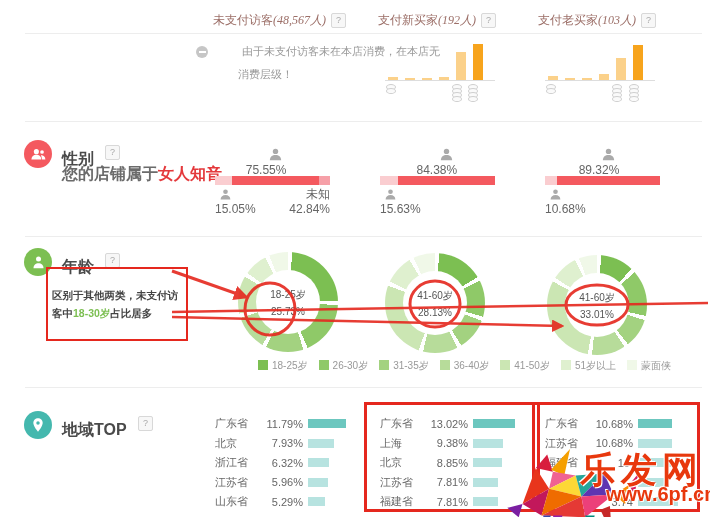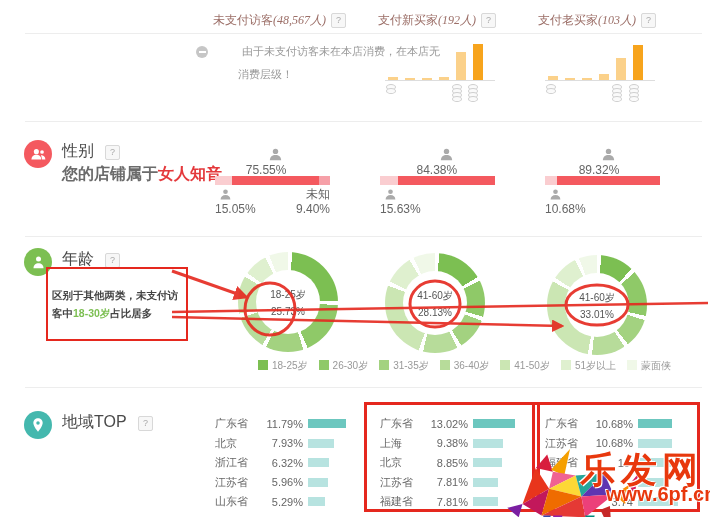--- a/index.html
+++ b/index.html
@@ -18,21 +18,21 @@
   .note1{position:absolute;left:212px;top:44px;font-size:11px;color:#9a9a9a;margin-left:30px;}
   .note2{position:absolute;left:238px;top:67px;font-size:11px;color:#9a9a9a;}
   .minichart{position:absolute;top:43px;height:37px;width:104px;border-bottom:1px solid #ddd;
              display:flex;align-items:flex-end;gap:7px;padding:0 3px;}
   .bar-o{width:10px;background:#fbd18a;}
   .bar-o.dark{background:#f7a41d;}
   .coin{position:absolute;width:10px;}
   .coin i{display:block;height:4px;border:1px solid #cfcfcf;border-radius:50%;background:#fafafa;margin-top:-2px;}
   
   .sec-ico{position:absolute;width:28px;height:28px;border-radius:50%;display:flex;align-items:center;justify-content:center;}
-  .sec-title{position:absolute;font-size:16px;font-weight:normal;color:#4a4a4a;white-space:nowrap;}
+  .sec-title{position:absolute;font-size:16px;font-weight:bold;color:#4a4a4a;white-space:nowrap;margin-top:8px;}
   .sec-sub{position:absolute;font-size:16px;font-weight:bold;color:#6b6b6b;white-space:nowrap;}
   .red{color:#e4393c;} .grn{color:#7cbf52;} .teal{color:#44b8ae;}
   
   .gender-group{position:absolute;top:146px;width:115px;height:72px;font-size:12px;color:#666;}
   .g-female{position:absolute;top:1px;width:60px;margin-left:-30px;text-align:left;}
   .g-female svg{display:block;margin:0 auto 1px;}
   .g-bar{position:absolute;top:30px;left:0;width:115px;height:9px;display:flex;overflow:hidden;}
   .g-bar div{height:100%;}
   .g-male{position:absolute;top:42px;left:0;text-align:left;}
   .g-male svg{display:block;margin:0 0 1px 4px;}
@@ -167,21 +167,21 @@
       </div>
     <div class="g-male">
       <svg viewBox="0 0 24 24" width="13" height="13" fill="#aaa">
           <circle cx="12" cy="7" r="4.3"></circle>
           <path d="M3 21c0-5.4 3.9-8.3 9-8.3s9 2.9 9 8.3z"></path>
         </svg>
       <span>15.05%</span>
     </div>
     <div class="g-unknown">
       <div>未知</div>
-      <div>9.40%</div>
+      <div>42.84%</div>
     </div>
   </div>
   <div class="gender-group" style="left:380px">
     <div class="g-female" style="left: 57.82%;">
       <svg viewBox="0 0 24 24" width="15" height="15" fill="#aaa">
           <circle cx="12" cy="7" r="4.3"></circle>
           <path d="M3 21c0-5.4 3.9-8.3 9-8.3s9 2.9 9 8.3z"></path>
         </svg>
       <span>84.38%</span>
     </div>

